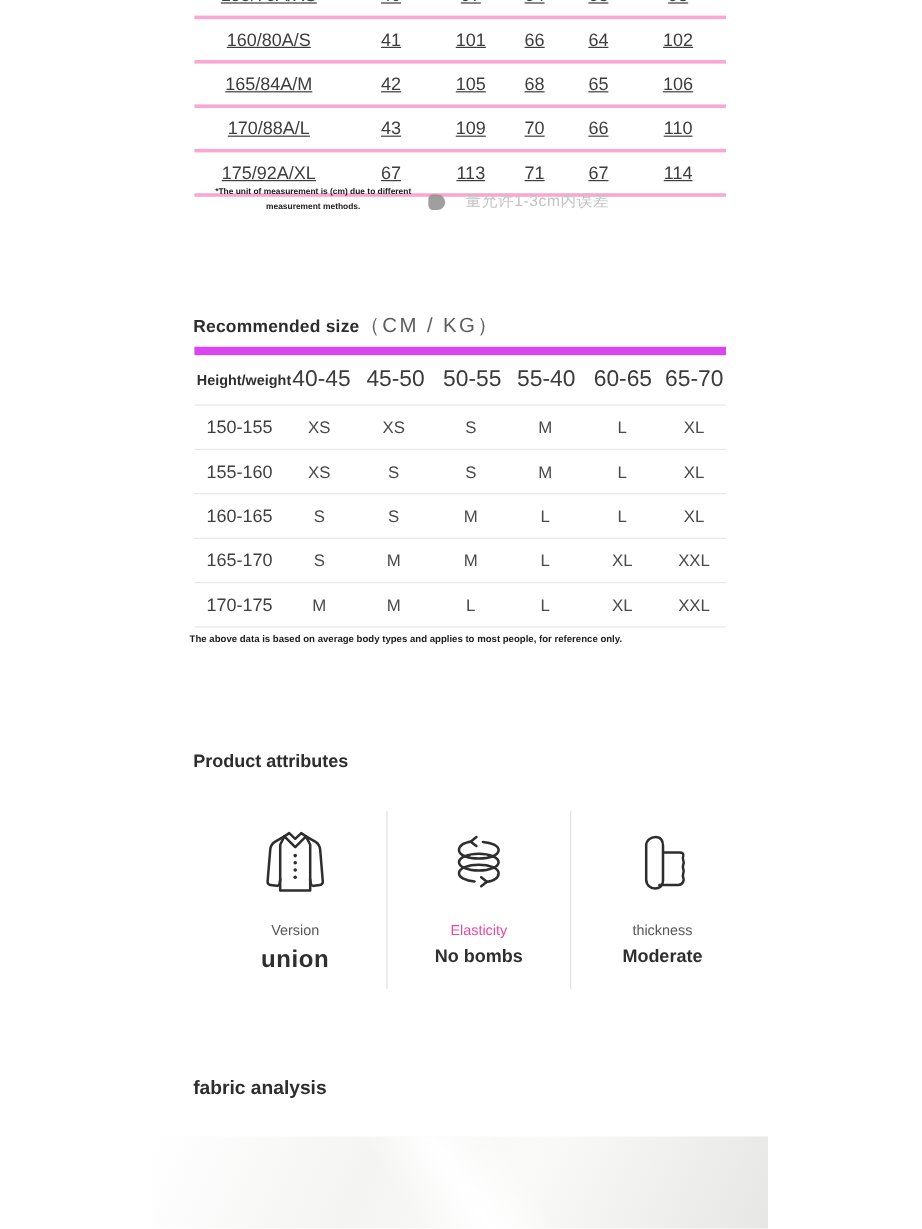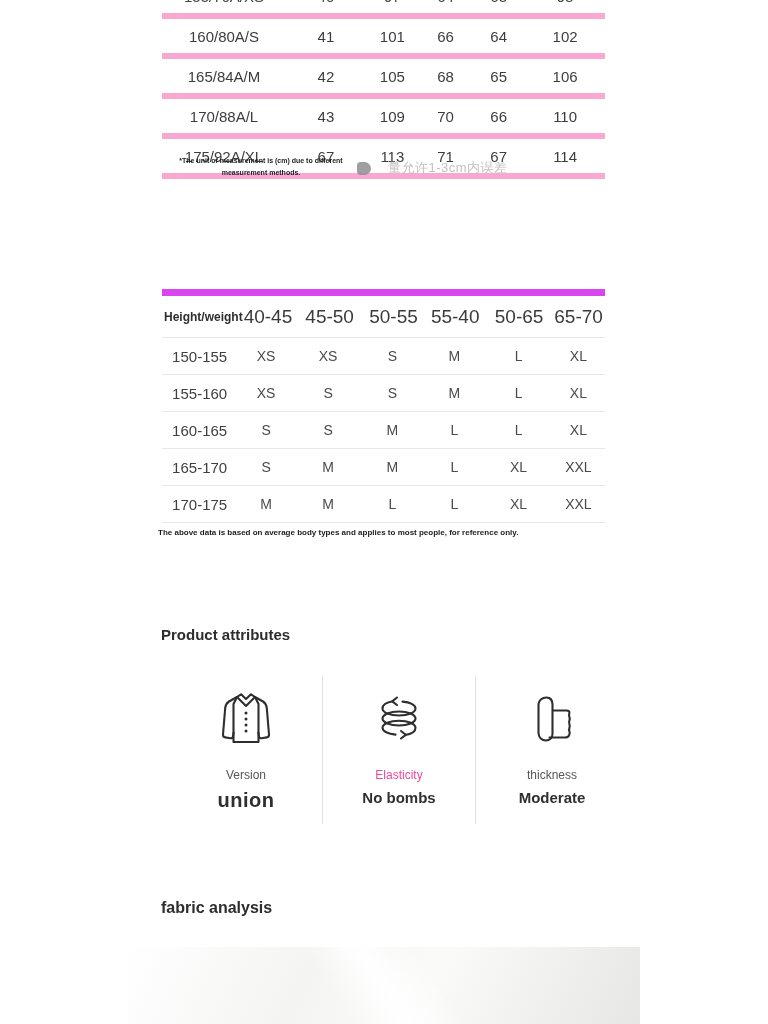--- a/index.html
+++ b/index.html
@@ -1,21 +1,21 @@
 <!DOCTYPE html>
 <html><head>
 <meta charset="utf-8">
 <style>
   html,body{margin:0;padding:0;background:#fff;}
   .page{position:relative;width:768px;height:1024px;background:#ffffff;overflow:hidden;
         font-family:"Liberation Sans",sans-serif;color:#3d3d3d;}
 
   
   .size-table{position:absolute;left:162px;top:0;width:443px;}
-  .strow{height:34px;border-bottom:6px solid #f9a8d4;overflow:hidden;}
+  .strow{height:34px;border-bottom:3px solid #f9a8d4;overflow:hidden;text-decoration:underline;}
   .strow .rowline{display:flex;align-items:center;height:34px;font-size:15px;color:#3d3d3d;}
   .strow.partial{height:13px;}
   .strow.partial .rowline{transform:translateY(-21px);color:#444;}
   .cell{text-align:center;}
   .c-label{width:28%;}
   .c1{width:18%;} .c2{width:12%;} .c3{width:12%;} .c4{width:12%;} .c5{width:18%;}
 
   .fn-en{position:absolute;left:163px;top:155px;width:196px;margin:0;
          font-size:7px;font-weight:bold;color:#1c1c1c;text-align:center;line-height:1.75;}
   .fn-zh{position:absolute;left:357px;top:159px;display:flex;align-items:center;gap:17px;
@@ -115,29 +115,32 @@
       </div>
     </div>
   </section>
 
   <p class="fn-en">*The unit of measurement is (cm) due to different measurement methods.</p>
   <div class="fn-zh">
     <span class="measure-icon"></span>
     <span>量允许1-3cm内误差</span>
   </div>
 
+  <div class="rec-heading">
+    <span>Recommended size</span><span class="suffix">（CM / KG）</span>
+  </div>
 
   <section class="rec-table">
     <div class="rec-header">
       <span class="r-label">Height/weight</span>
       <span class="rc rc1">40-45</span>
       <span class="rc rc2">45-50</span>
       <span class="rc rc3">50-55</span>
       <span class="rc rc4">55-40</span>
-      <span class="rc rc5">50-65</span>
+      <span class="rc rc5">60-65</span>
       <span class="rc rc6">65-70</span>
     </div>
     <div class="recrow">
       <span class="r-label">150-155</span>
       <span class="rc rc1">XS</span>
       <span class="rc rc2">XS</span>
       <span class="rc rc3">S</span>
       <span class="rc rc4">M</span>
       <span class="rc rc5">L</span>
       <span class="rc rc6">XL</span>

